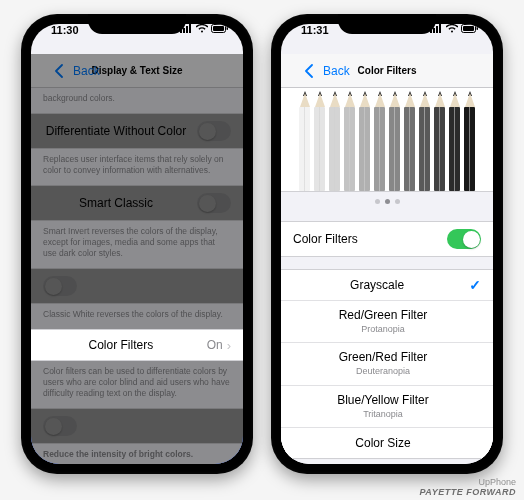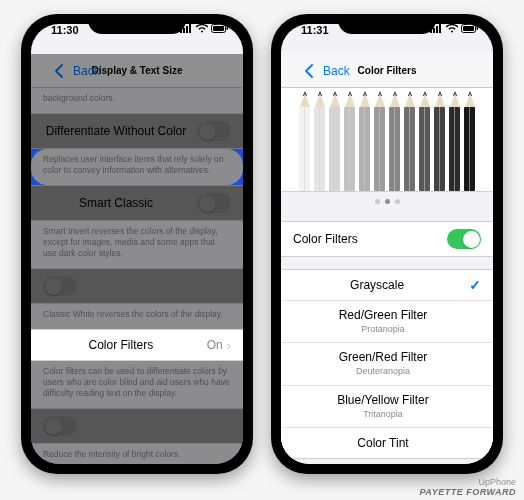--- a/index.html
+++ b/index.html
@@ -160,21 +160,21 @@
       <div class="content" id="left-list">
           <div class="footer">background colors.</div>
           <div class="group dim">
             <div class="row dim">
               <div class="left">
                 <span class="main">Differentiate Without Color</span>
               </div>
               <span class="toggle"></span>
             </div>
           </div>
-          <div class="footer" style="filter: brightness(0.58); border-radius: 16px;">Replaces user interface items that rely solely on color to convey information with alternatives.</div>
+          <div class="footer" style="filter: brightness(0.58);">Replaces user interface items that rely solely on color to convey information with alternatives.</div>
           <div class="group dim">
             <div class="row dim">
               <div class="left">
                 <span class="main">Smart Classic</span>
               </div>
               <span class="toggle"></span>
             </div>
           </div>
           <div class="footer" style="filter: brightness(0.58);">Smart Invert reverses the colors of the display, except for images, media and some apps that use dark color styles.</div>
           <div class="group dim">
@@ -193,21 +193,21 @@
                 <span class="chev">›</span>
               </span>
             </div>
           </div>
           <div class="footer">Color filters can be used to differentiate colors by users who are color blind and aid users who have difficulty reading text on the display.</div>
           <div class="group dim">
             <div class="row dim">
               <span class="toggle"></span>
             </div>
           </div>
-          <div class="footer" style="filter: brightness(0.58);">Reduce the intensity of bright colors.</div>
+          <div class="footer" style="filter: brightness(0.58); font-weight: bold;">Reduce the intensity of bright colors.</div>
         </div>
 
     </div>
   </div>
 
   <div class="phone">
     <div class="notch"></div>
     <div class="screen">
 
       <div class="status">
@@ -342,21 +342,21 @@
               </div>
             </div>
             <div class="row">
               <div class="left">
                 <span class="main">Blue/Yellow Filter</span>
                 <span class="sub">Tritanopia</span>
               </div>
             </div>
             <div class="row">
               <div class="left">
-                <span class="main">Color Tint</span>
+                <span class="main">Color Size</span>
               </div>
             </div>
           </div>
       </div>
 
     </div>
   </div>
 
 </div>
 

